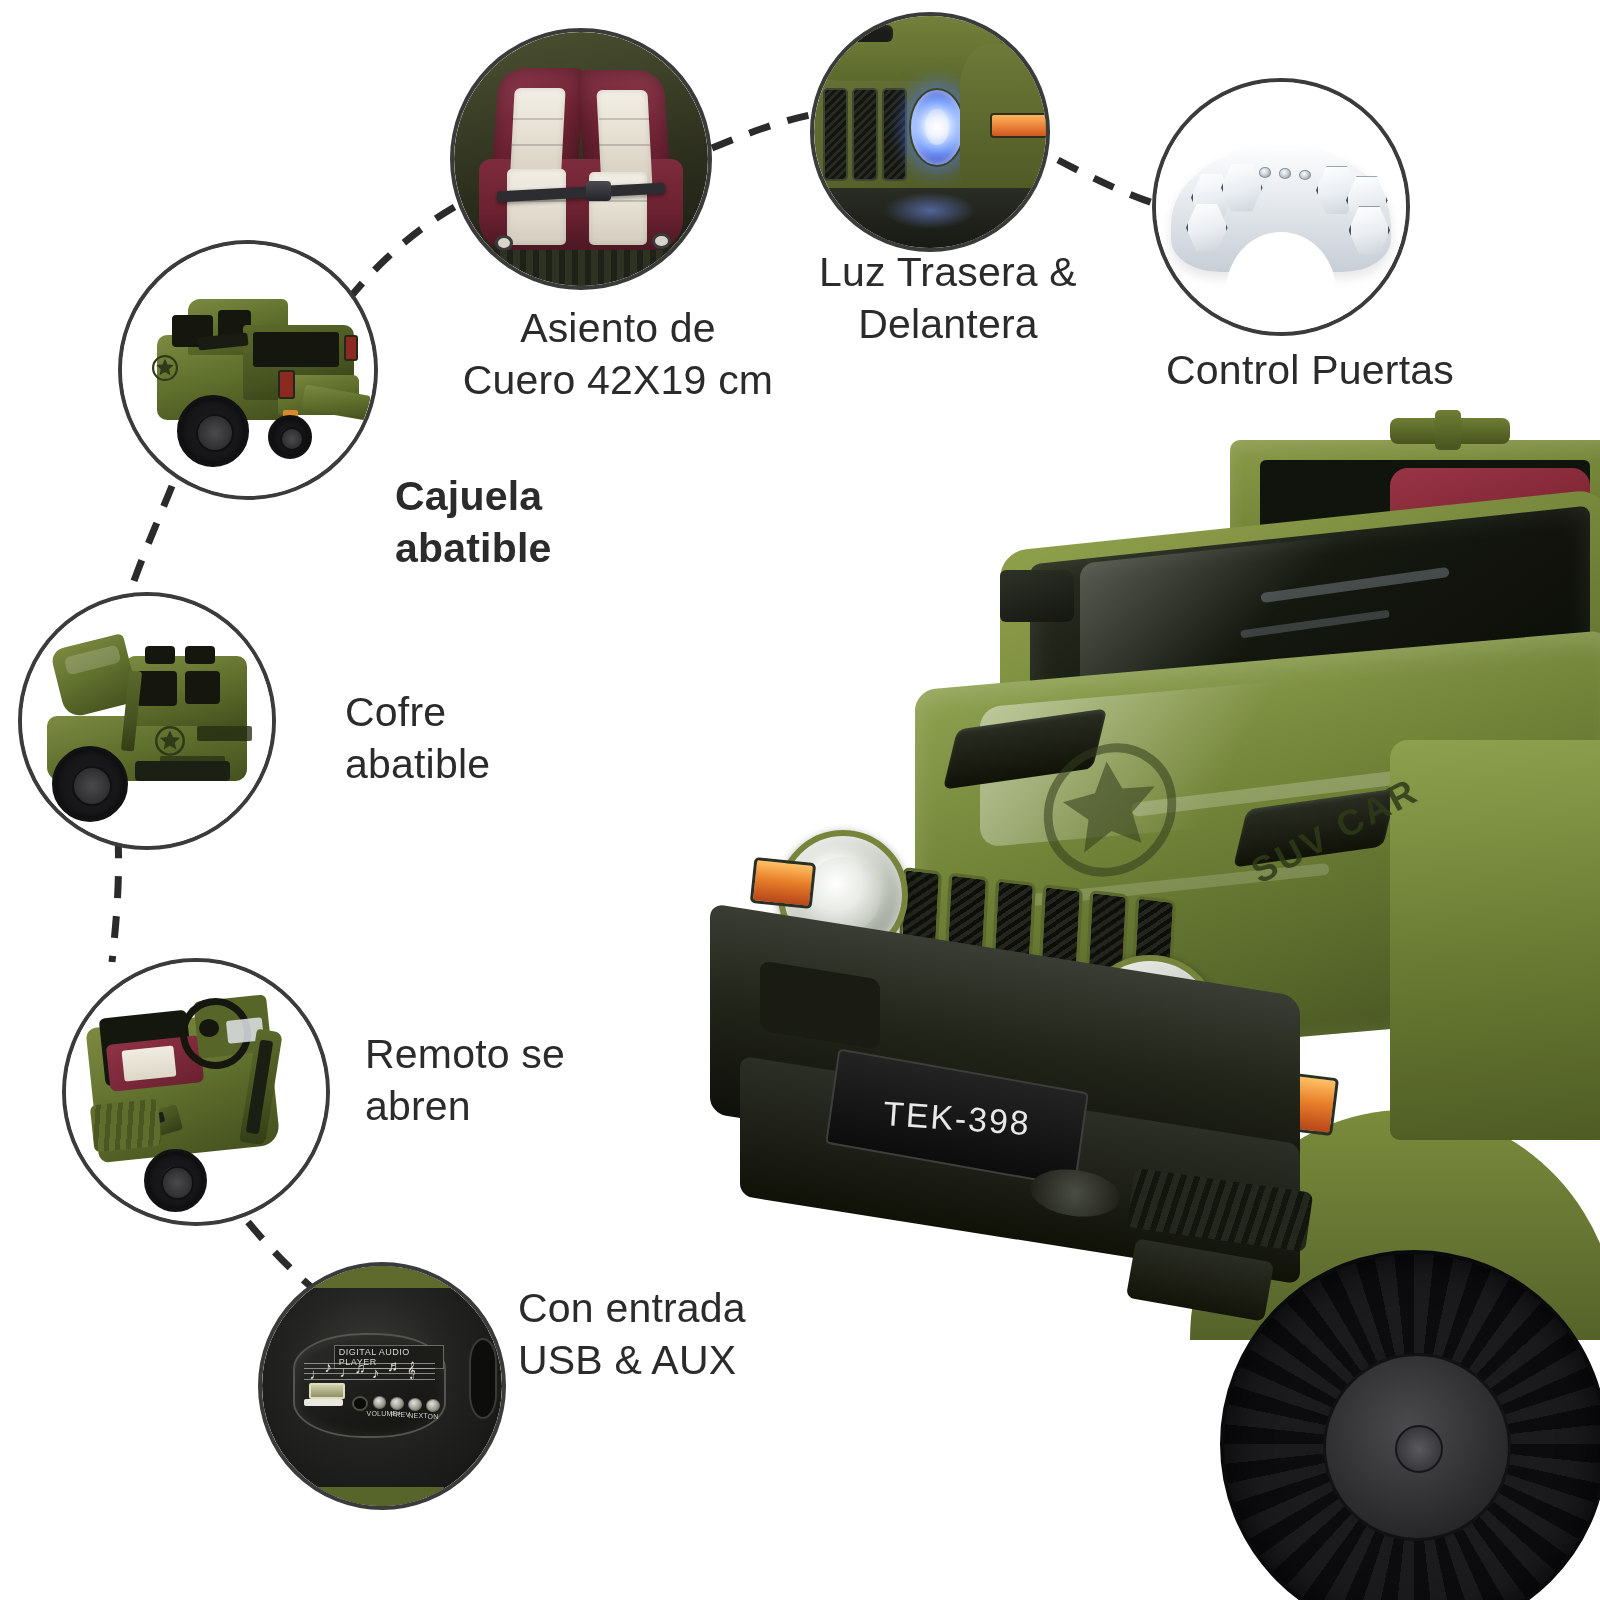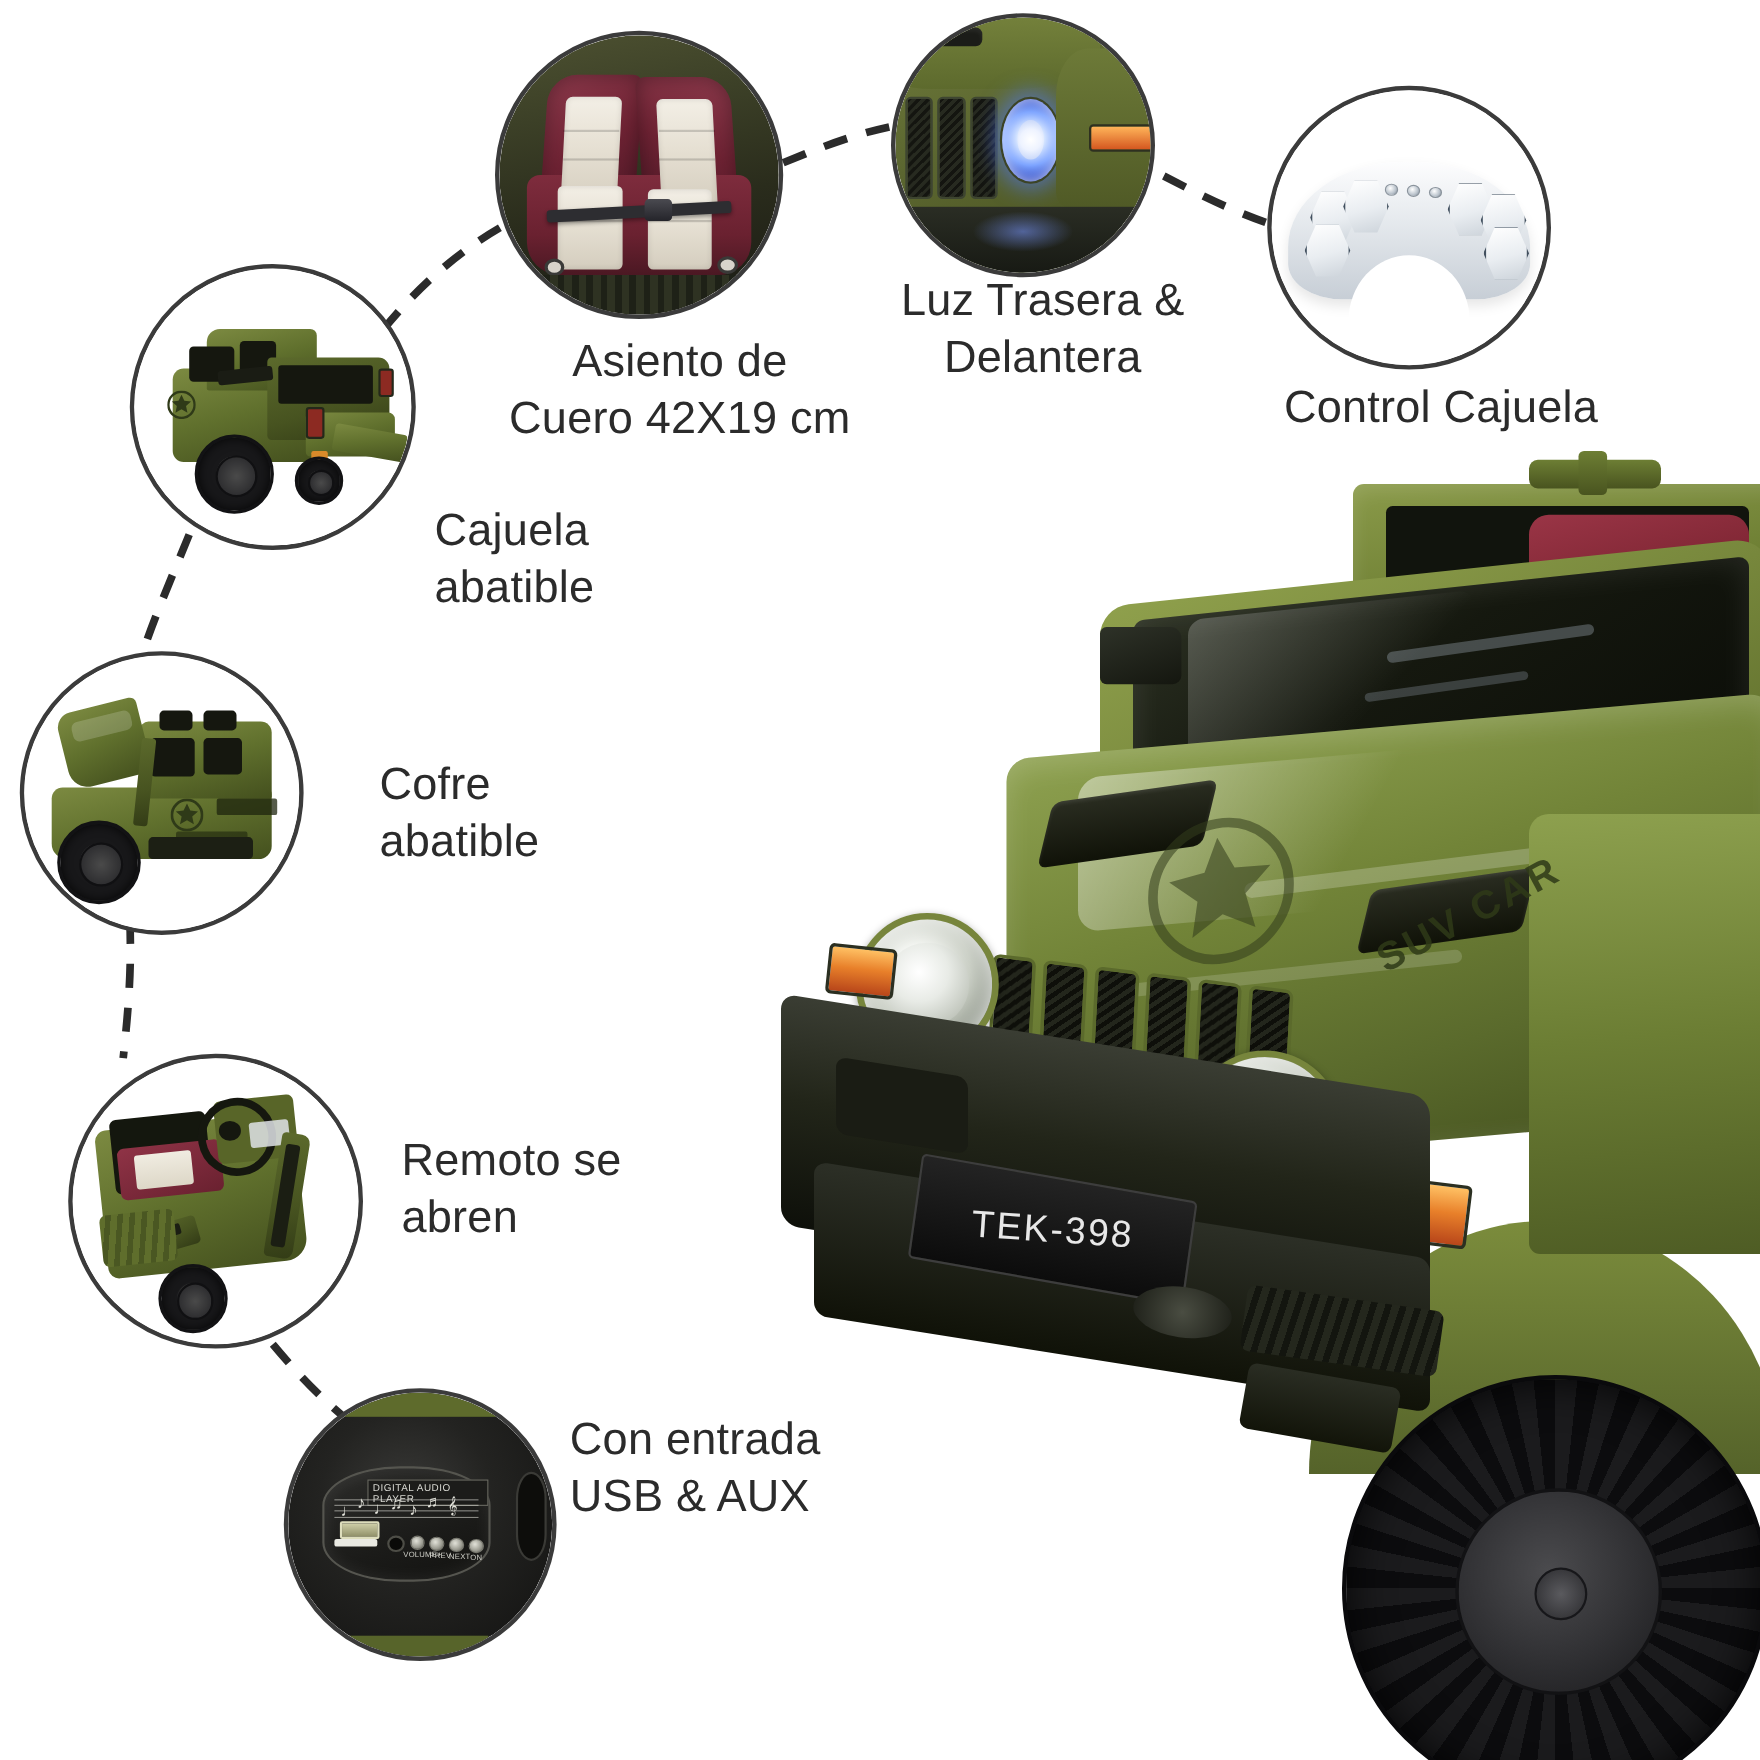--- a/index.html
+++ b/index.html
@@ -366,21 +366,21 @@
         <div class="tire" style="left:22%; top:60%; width:26%; height:26%;">
             <div class="rim"></div>
           </div>
         <div class="tire" style="left:58%; top:68%; width:15%; height:15%;">
             <div class="rim"></div>
           </div>
 
         <div class="sq" style="left:30%; top:36%; width:20%; height:5%; background:#1a1c14; border-radius:3px; transform:rotate(-6deg);"></div>
       </div>
     </div>
-    <div class="caption left" style="left:395px; top:455px; width:330px;">Cajuela
+    <div class="caption left" style="left:395px; top:470px; width:330px;font-weight:bold;">Cajuela
 abatible</div>
   </div>
 
   <div class="callout">
     <div class="bubble" style="left:450px; top:28px; width:262px; height:262px;">
       <div class="bubble-inner">
         <div class="sq seat-bg"></div>
         <div class="sq seat-back-l"></div>
         <div class="sq seat-back-r"></div>
         <div class="sq seat-pan"></div>
@@ -444,21 +444,21 @@
 
         <div class="hexbtn" style="left:64%; top:33%;"></div>
         <div class="hexbtn" style="left:76%; top:37%;"></div>
         <div class="hexbtn" style="left:77%; top:49%;"></div>
 
         <div class="rm-led" style="left:41%; top:34%;"></div>
         <div class="rm-led" style="left:49%; top:34.5%;"></div>
         <div class="rm-led" style="left:57%; top:35%;"></div>
       </div>
     </div>
-    <div class="caption center" style="left:1100px; top:344px; width:420px;">Control Cajuela</div>
+    <div class="caption center" style="left:1100px; top:344px; width:420px;">Control Puertas</div>
   </div>
 
   <div class="callout">
     <div class="bubble" style="left:18px; top:592px; width:258px; height:258px;">
       <div class="bubble-inner">
         <div class="sq jp-bg"></div>
 
         <div class="sq body-green" style="left:10%; top:48%; width:80%; height:26%; border-radius:10px 6px 12px 14px;"></div>
         <div class="sq body-green" style="left:42%; top:24%; width:48%; height:28%; border-radius:8px 10px 2px 2px;"></div>
         <div class="glass" style="left:46%; top:30%; width:16%; height:14%;"></div>

